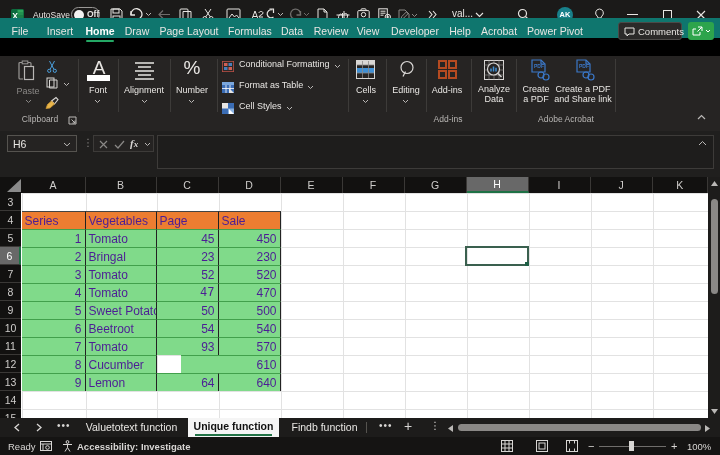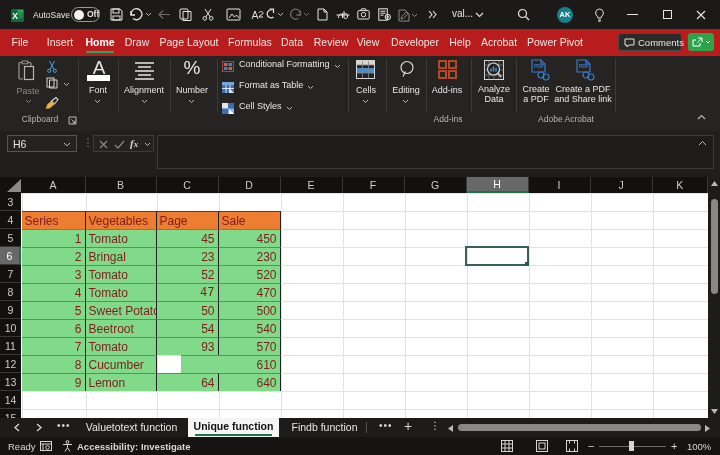--- a/index.html
+++ b/index.html
@@ -2,38 +2,38 @@
 <html><head>
 <meta charset="utf-8">
 <style>
 * { margin:0; padding:0; box-sizing:border-box; }
 html,body { width:720px; height:455px; overflow:hidden; background:#000; }
 body { font-family:"Liberation Sans", sans-serif; position:relative; }
 .abs { position:absolute; }
 
 #titlebar { position:absolute; left:0; top:0; width:720px; height:30px; background:#1b1a19; }
 
-#tabrow { position:absolute; left:0; top:29px; width:720px; height:32px; background:#b91c1c; }
+#tabrow { position:absolute; left:0; top:18px; width:720px; height:20px; background:#0f766e; }
 .rtab { position:absolute; top:0; height:26px; line-height:26px; color:#e8e6e3; font-size:10.5px; text-align:center; }
 
 #ribbon { position:absolute; left:0; top:56px; width:720px; height:75px; background:#262423; }
 .gsep { position:absolute; top:3px; height:53px; width:1px; background:#3d3b39; }
 .glabel { position:absolute; top:58px; width:90px; margin-left:-45px; text-align:center; color:#b8b6b4; font-size:8.5px; }
 .biglabel { position:absolute; color:#e8e6e3; font-size:9px; text-align:center; width:70px; margin-left:-35px; }
 .chev { position:absolute; width:7px; height:7px; }
 
 #fbar { position:absolute; left:0; top:131px; width:720px; height:46px; background:#201f1e; }
 
 #grid { position:absolute; left:0; top:177px; width:720px; height:241px; background:#fff; }
 #colheads { position:absolute; left:0; top:0; width:720px; height:16px; background:#121110; }
 .ch { position:absolute; top:0; height:16px; line-height:16px; text-align:center; color:#cfcdcb; font-size:10.5px; border-right:1px solid #3a3836; }
 .rh { position:absolute; left:0; width:21px; height:18px; line-height:18px; text-align:center; color:#cfcdcb; font-size:10.5px; background:#121110; border-bottom:1px solid #3a3836; }
 .gl-v { position:absolute; top:16px; width:1px; background:#e2e2e2; }
 .gl-h { position:absolute; left:22px; height:1px; background:#e2e2e2; }
-.cell { position:absolute; font-size:12px; color:#7f1d1d; line-height:18px; white-space:nowrap; overflow:hidden; }
+.cell { position:absolute; font-size:12px; color:#4c1d95; line-height:18px; white-space:nowrap; overflow:hidden; }
 
 #sheetbar { position:absolute; left:0; top:418px; width:720px; height:19px; background:#1d1c1b; color:#d8d6d4; }
 
 #statusbar { position:absolute; left:0; top:437px; width:720px; height:18px; background:#151413; color:#d8d6d4; font-size:9.5px; }
 </style>
 </head>
 <body>
 
 <div id="titlebar">
 

